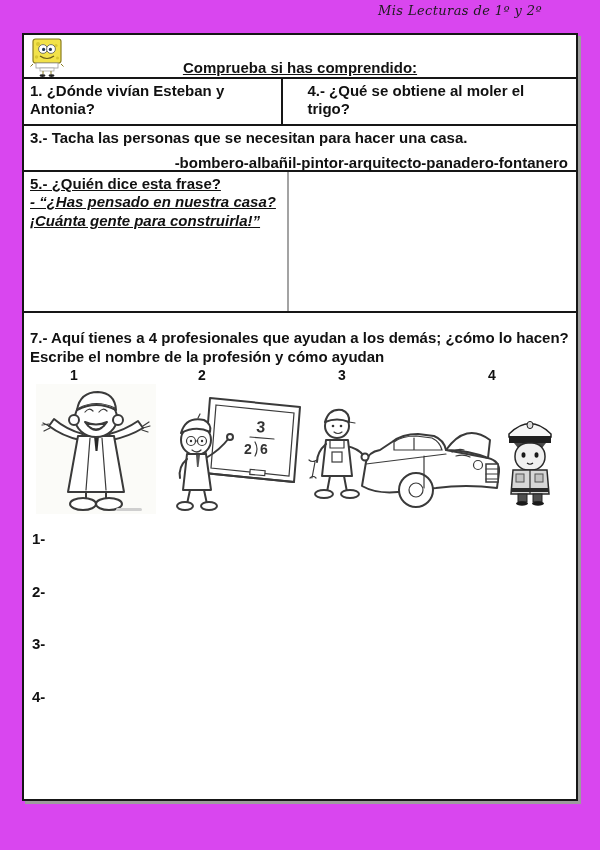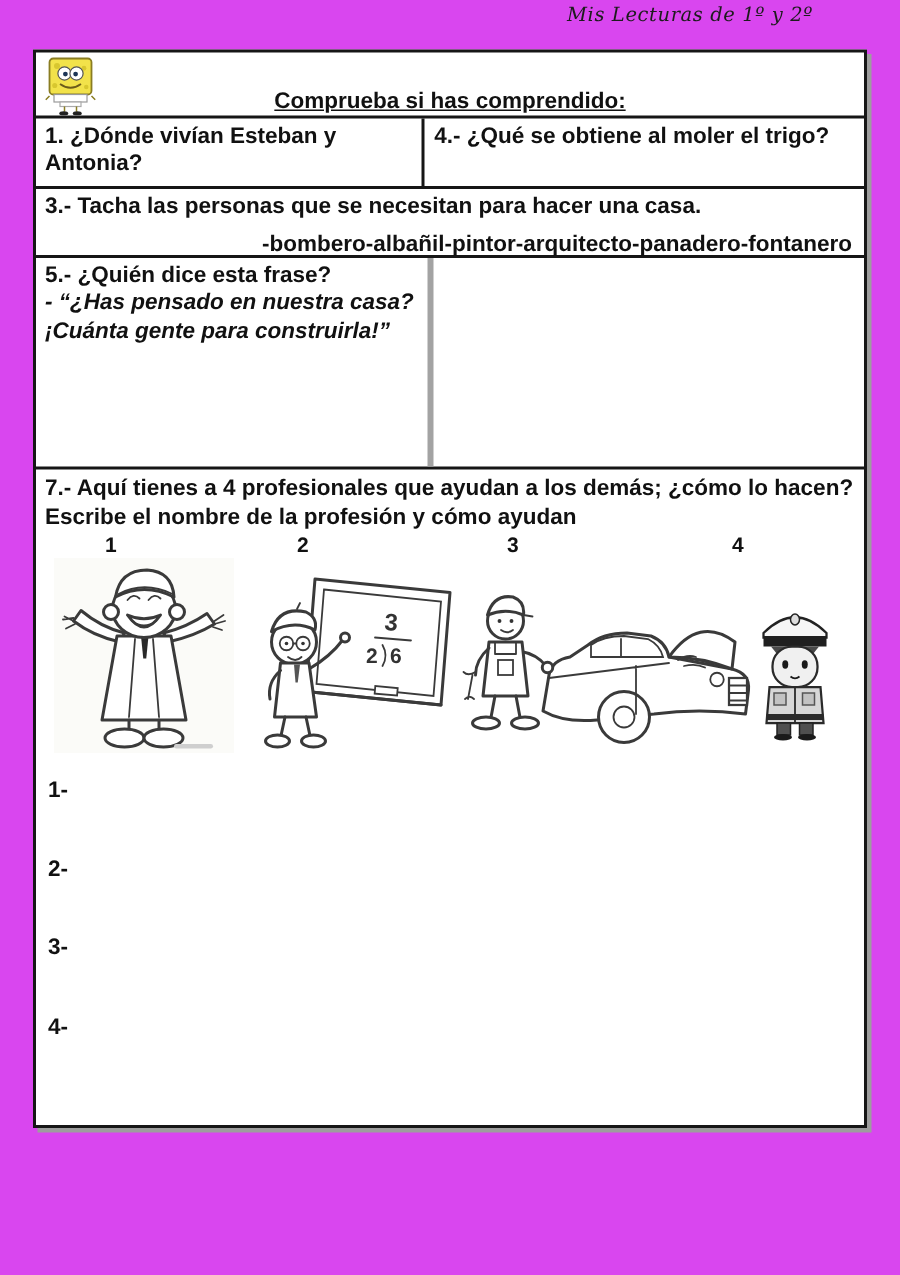--- a/index.html
+++ b/index.html
@@ -24,46 +24,46 @@
   
   .header-row { height:44px; display:flex; align-items:flex-end; justify-content:center; }
   .mascot { position:absolute; left:6px; top:2px; width:34px; height:40px; }
   .titles { text-align:center; line-height:1.3; }
   .title-main { font-weight:bold; font-size:15px; text-decoration:underline; }
   .title-sub  { font-weight:bold; font-size:15px; letter-spacing:.2px; }
 
   .bold15 { font-weight:bold; font-size:15px; line-height:1.2; }
 
   
-  .r12 { height:47px; display:flex; }
+  .r12 { height:47px; display:flex;gap:18px; }
   .cell { box-sizing:border-box; padding:3px 6px; }
   .c1 { width:47%; border-right:2px solid #161616; }
   .c2 { flex:1; }
 
   
   .r3 { height:46px; padding:3px 6px; }
   .q3-options { display:flex; justify-content:flex-end; font-weight:bold; font-size:15px; margin-top:7px; padding-right:2px; }
 
   
   .r4 { height:110px; padding:3px 6px; }
   .dotline { height:0; border-top:2px dotted #262626; }
   .dl1 { margin-top:9px; } .dl2 { margin-top:10px; } .dl3 { margin-top:26px; } .dl4 { margin-top:10px; }
 
   
   .r56 { height:141px; display:flex; }
-  .c5 { width:48%; border-right:4px solid #a3a3a3; }
+  .c5 { width:48%; border-right:2px solid #a3a3a3;text-decoration:underline; }
   .c6 { flex:1; }
   .q5-quote { font-weight:bold; font-style:italic; font-size:15px; line-height:1.25; margin-top:0; }
   .q6-options { margin-top:11px; }
   .q6-opt { font-weight:bold; font-size:15px; line-height:1.25; margin-bottom:3px; }
   .q6-just { text-align:justify; }
   .q6-note { font-weight:bold; font-size:9.5px; margin-top:0; }
 
   
-  .r7 { height:437px; padding:4px 6px; overflow:hidden; }
+  .r7 { height:486px; padding:16px 6px; overflow:hidden; }
   .q7-label { font-weight:bold; font-size:15px; line-height:1.25; }
   .q7-numbers { position:relative; height:17px; font-weight:bold; font-size:14px; }
   .q7-numbers span { position:absolute; top:0; }
   .qn1 { left:40px; } .qn2 { left:168px; } .qn3 { left:308px; } .qn4 { left:458px; }
   .q7-figures { position:relative; height:142px; }
   .fig { position:absolute; }
   .fig-doctor   { left:6px;   top:0;    width:120px; height:136px; }
   .fig-teacher  { left:128px; top:8px;  width:148px; height:126px; }
   .fig-mechanic { left:276px; top:16px; width:202px; height:116px; }
   .fig-police   { left:474px; top:28px; width:52px;  height:94px; }

